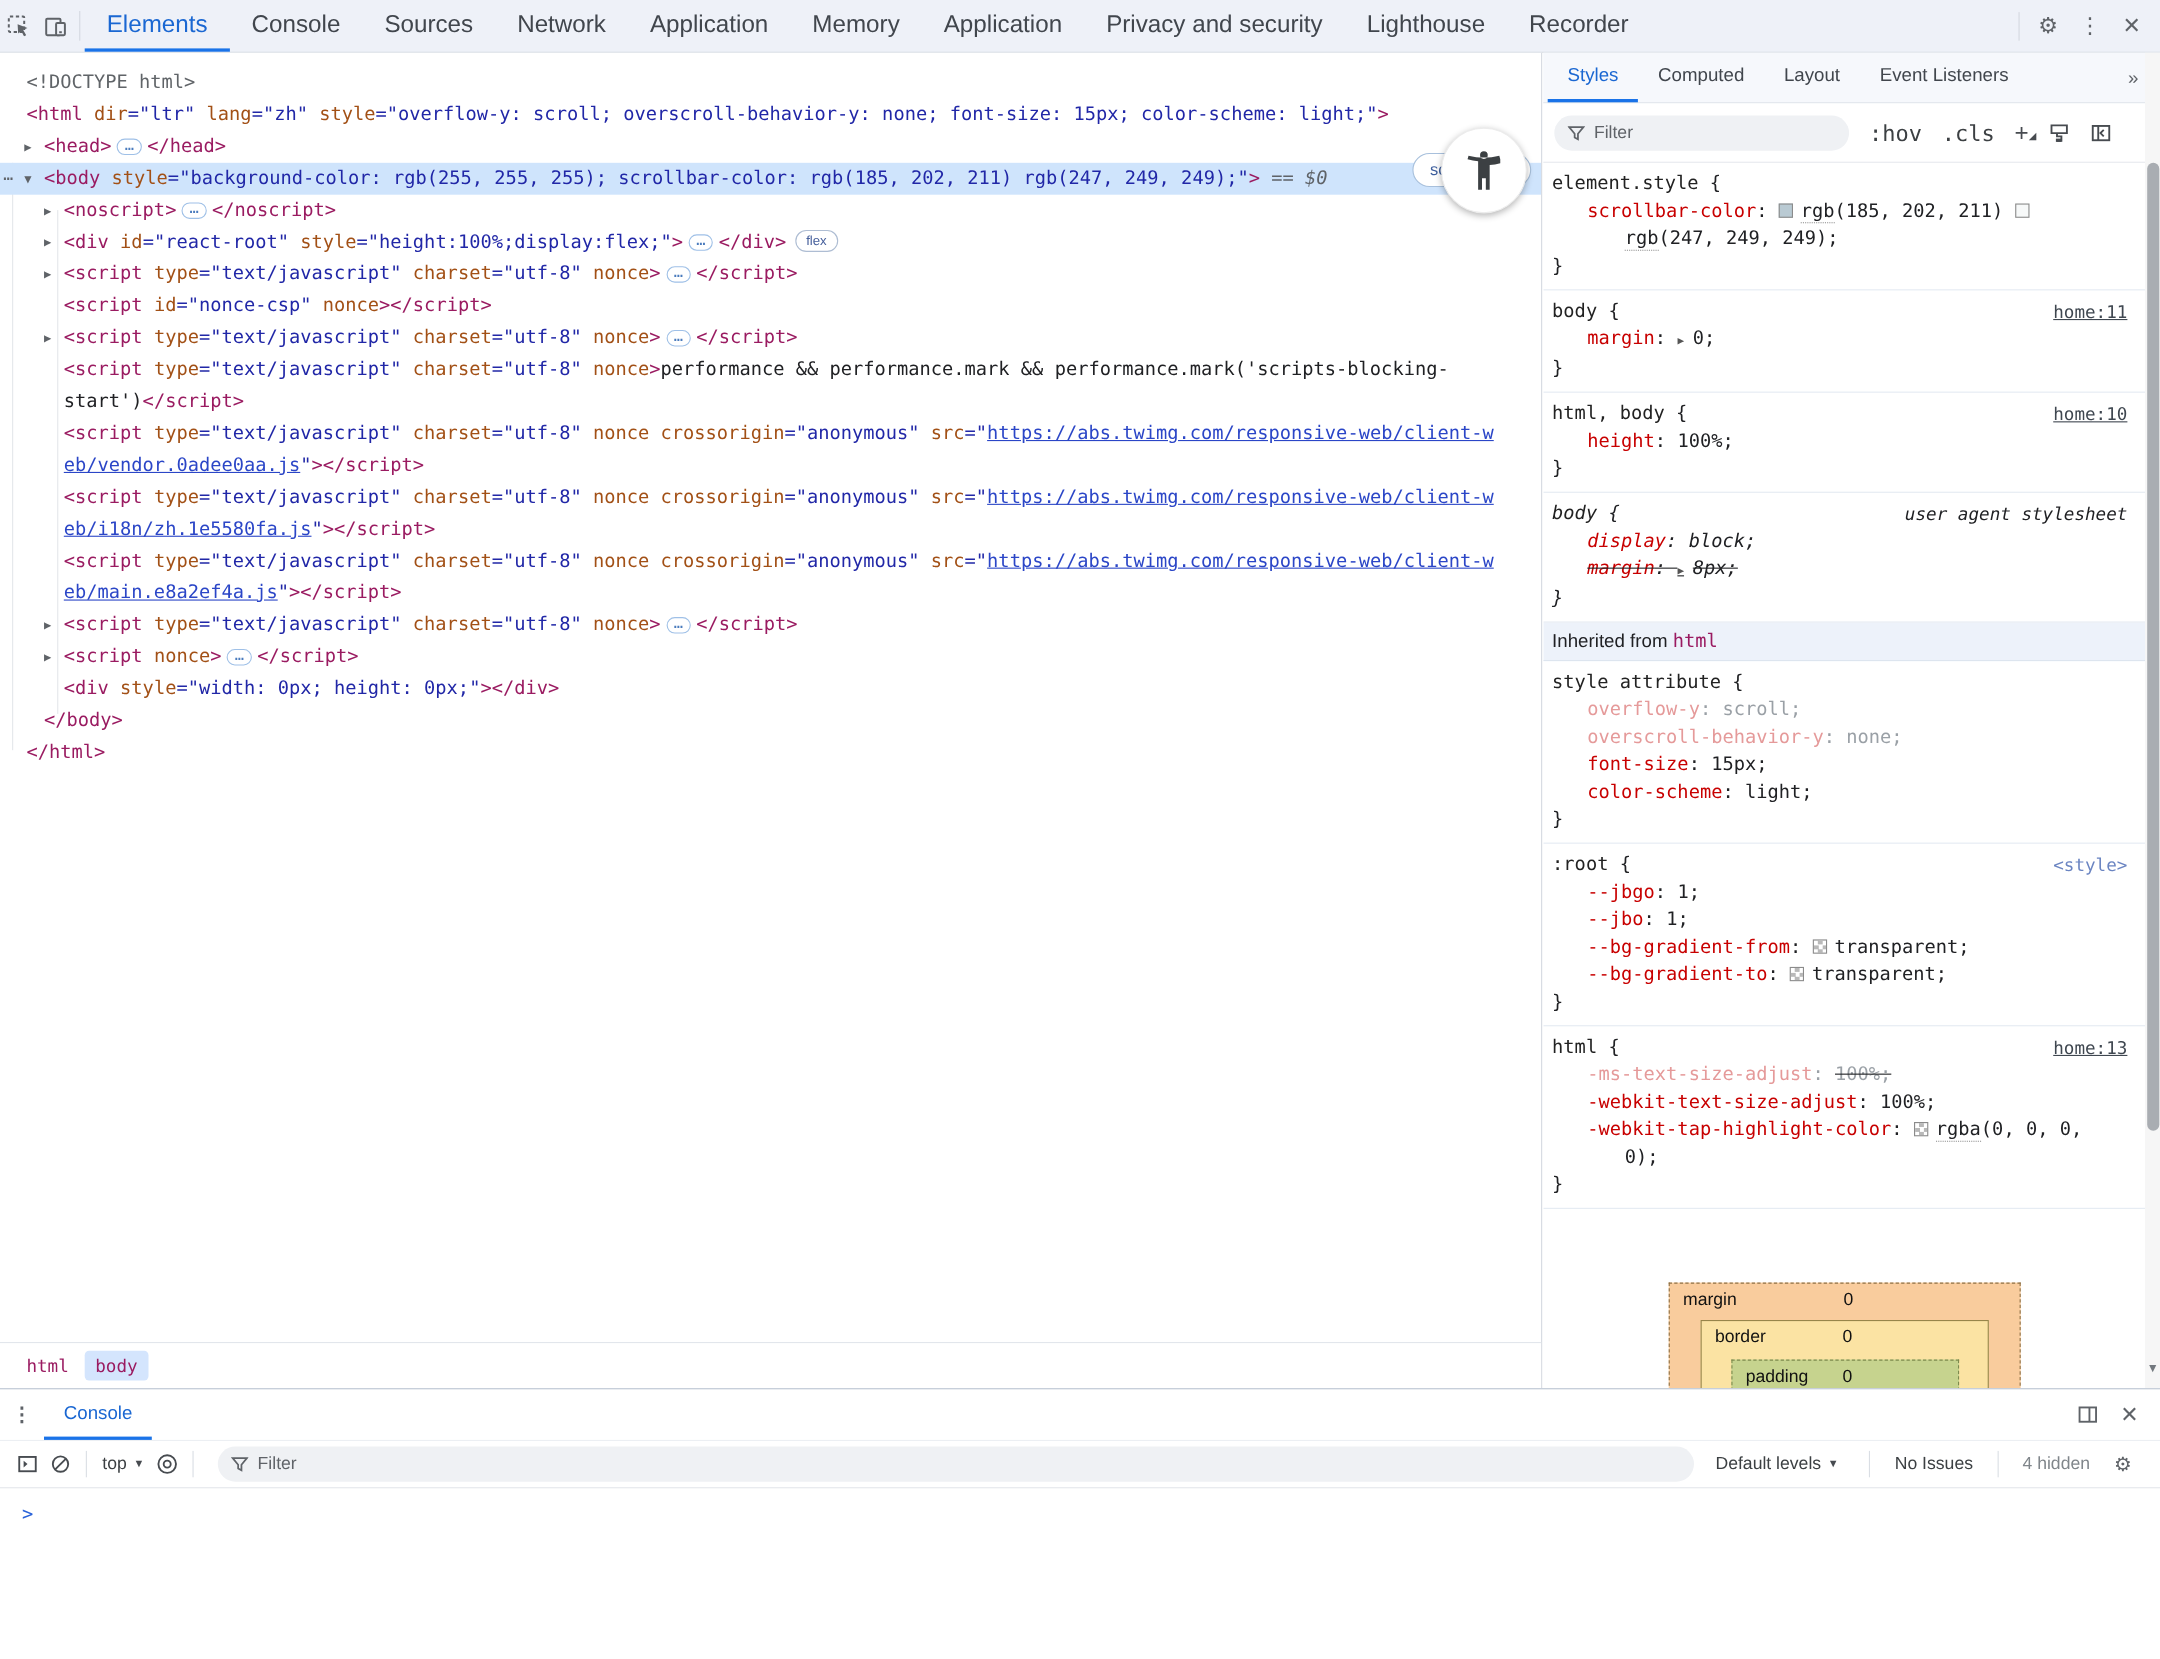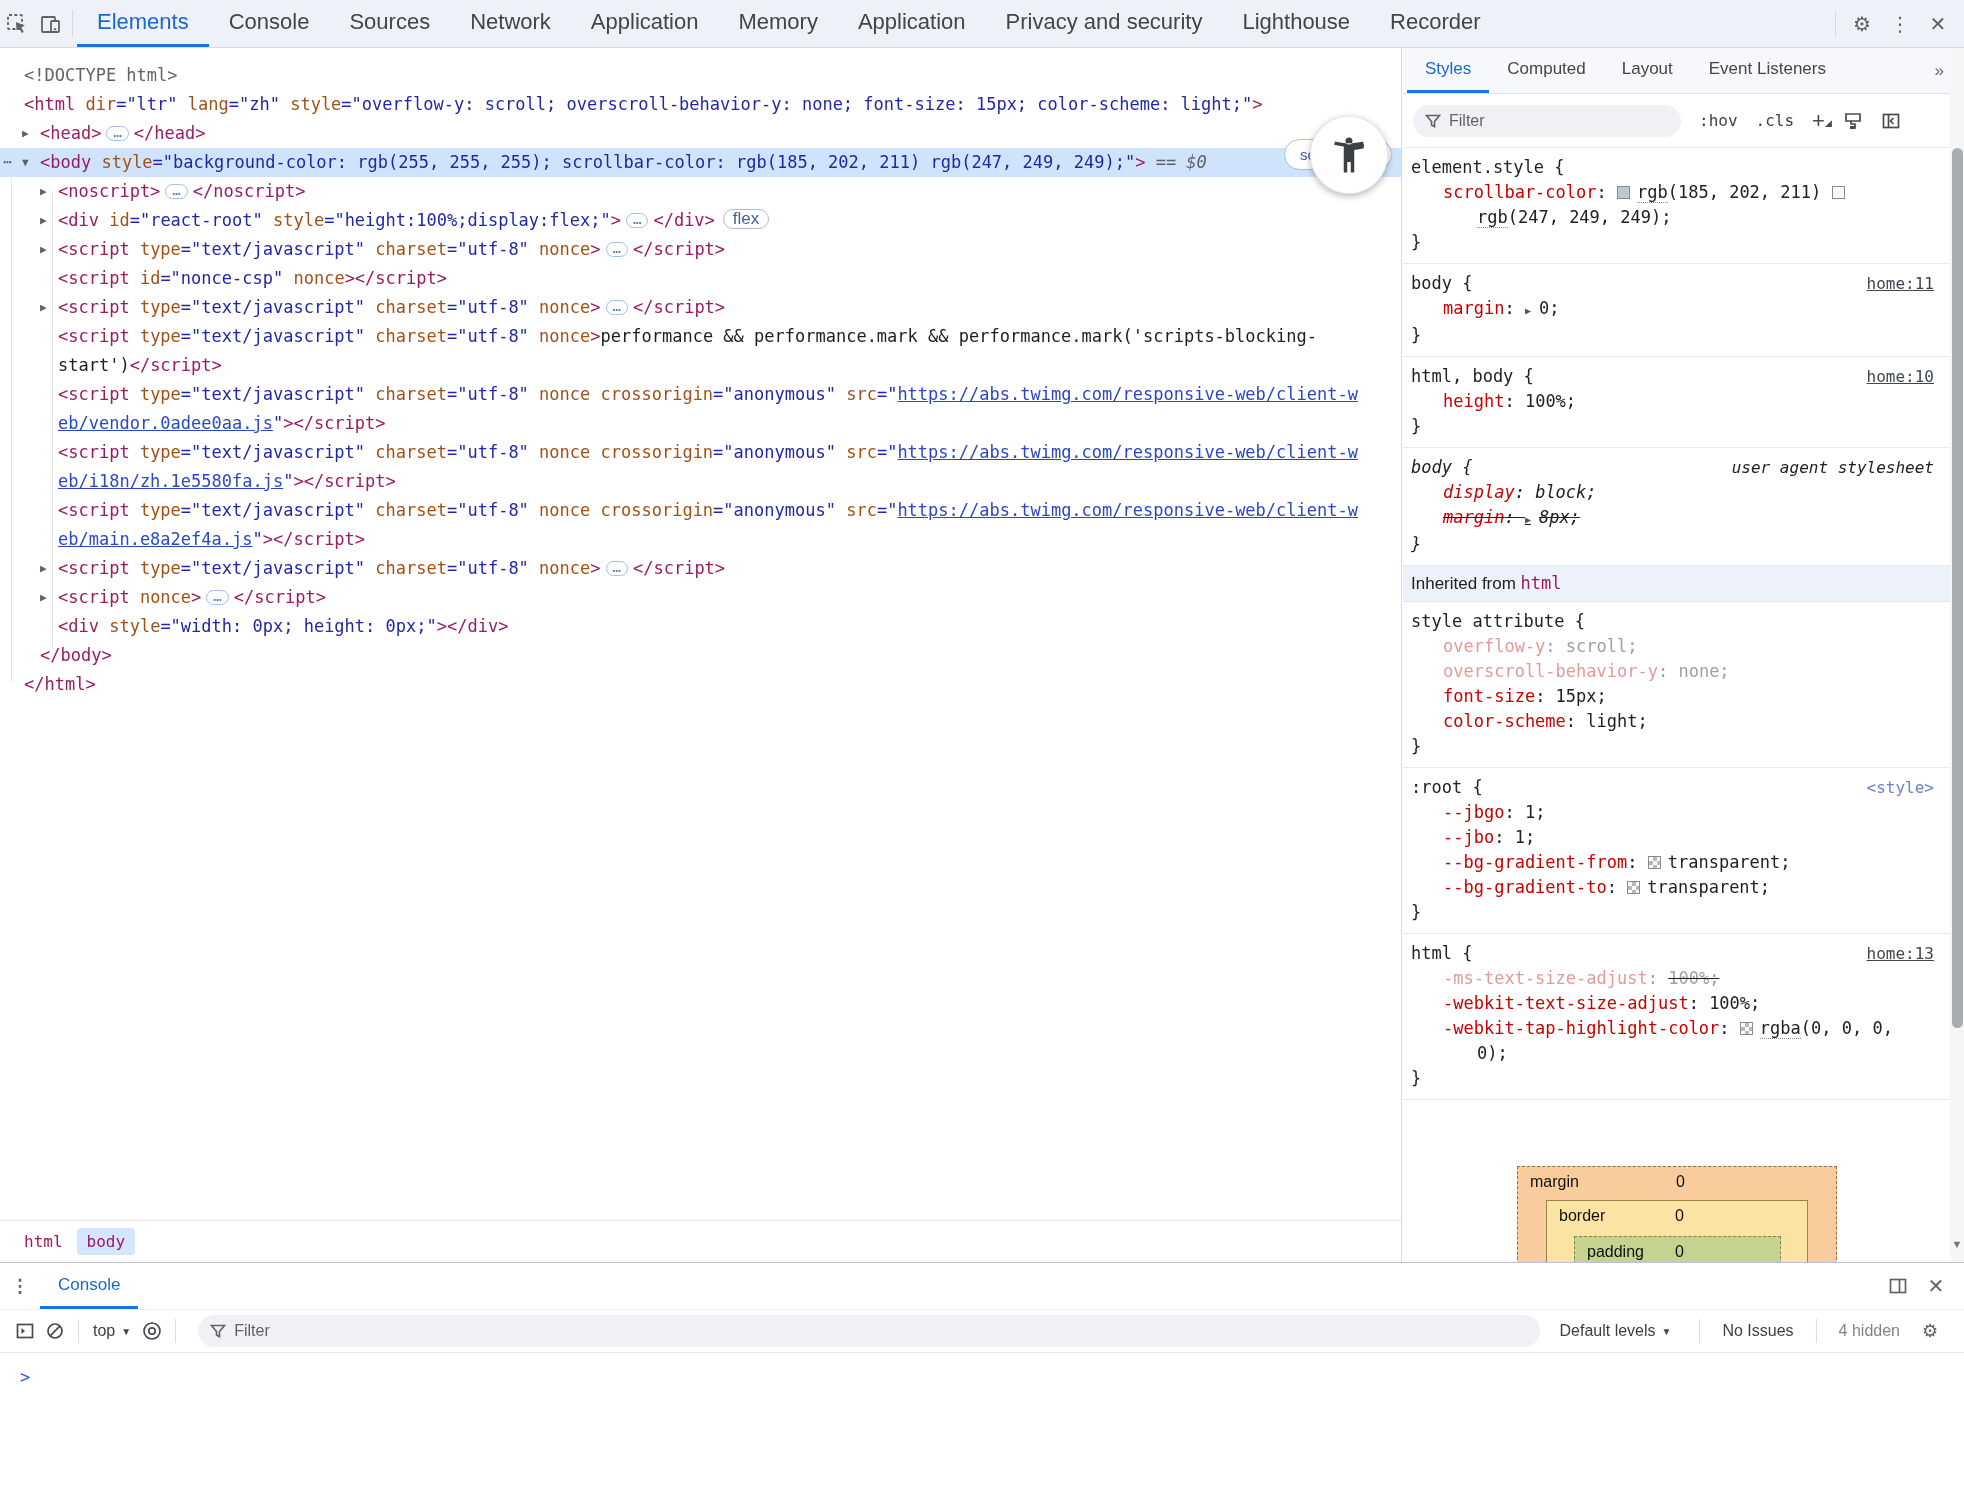--- a/index.html
+++ b/index.html
@@ -38,21 +38,21 @@
   .c-attr { color:#a25016; }
   .c-val  { color:#2127a7; }
   .c-text { color:#202124; }
   .c-gray { color:#5f6368; font-style:italic; }
   .c-link { color:#2b46c7; text-decoration:underline; cursor:pointer; }
   .ell { display:inline-block; vertical-align:2px; margin:0 5px; padding:0 6px; height:15px;
          border:1px solid #9fc0e7; border-radius:9px; color:#4a7bbd;
          font-size:14px; line-height:11px; background:#fff; }
   .badge { display:inline-block; vertical-align:2px; margin-left:8px; padding:0 9px;
            border:1px solid #aebdd3; border-radius:10px; color:#47609c; background:#fff;
-           font-family:"Liberation Sans",sans-serif; font-size:17px; line-height:18px;text-align:right; }
+           font-family:"Liberation Sans",sans-serif; font-size:12px; line-height:18px;text-align:right; }
 
   
   .scroll-badge { position:absolute; left:1284px; top:91px; width:108px; height:31px; background:#fff;
                   border:1px solid #a8c0dc; border-radius:16px; color:#3e5f9e;
                   font-size:15px; line-height:29px; padding-left:15px; z-index:1; }
   .a11y-fab { position:absolute; left:1310px; top:68px; width:78px; height:78px; border-radius:50%;
               background:#fff; border:1px solid #ececec; box-shadow:0 2px 7px rgba(0,0,0,.3);
               display:flex; align-items:center; justify-content:center; z-index:2; }
 
   
@@ -69,21 +69,21 @@
   .stab { padding:0 18px; display:flex; align-items:center; font-size:17px; color:#41464d;
           border-bottom:3px solid transparent; white-space:nowrap; }
   .stab.on { color:#1a67d2; border-bottom-color:#1a73e8; }
   .more-tabs { margin-left:auto; margin-right:22px; display:flex; align-items:center;
                color:#5f6368; font-size:17px; letter-spacing:-2px; }
 
   .filter-row { position:absolute; left:0; top:46px; width:100%; height:54px; background:#fff;
                 border-bottom:1px solid #e6e9ee; display:flex; align-items:center; padding:0 10px; }
   .filter-pill { width:268px; height:32px; border-radius:16px; background:#eff1f4; display:flex;
                  align-items:center; padding:0 12px; color:#5f6368; font-size:16px; gap:8px; }
-  .txt-toggle { margin-left:18px; font-size:16px; color:#3c4043; font-family:"DejaVu Sans Mono",monospace; }
+  .txt-toggle { margin-left:18px; font-size:20px; color:#3c4043; font-family:"DejaVu Sans Mono",monospace; }
   .plus-wrap { position:relative; margin-left:18px; color:#474b50; font-size:22px; line-height:22px; }
   .plus-corner { position:absolute; right:-7px; bottom:-2px; font-size:9px; color:#474b50; }
   .frow-icon { margin-left:18px; color:#474b50; display:flex; align-items:center; }
 
   .rules { position:absolute; left:0; top:100px; width:547px; height:1114px; overflow:hidden; }
   .rule { position:relative; padding:7px 14px 8px 8px; border-bottom:1px solid #e4eaf2;
           font-family:"DejaVu Sans Mono",monospace; font-size:17px; line-height:25px; color:#202124; }
   .rule.ua { font-style:italic; }
   .selector { color:#222; }
   .prop { padding-left:32px; }

